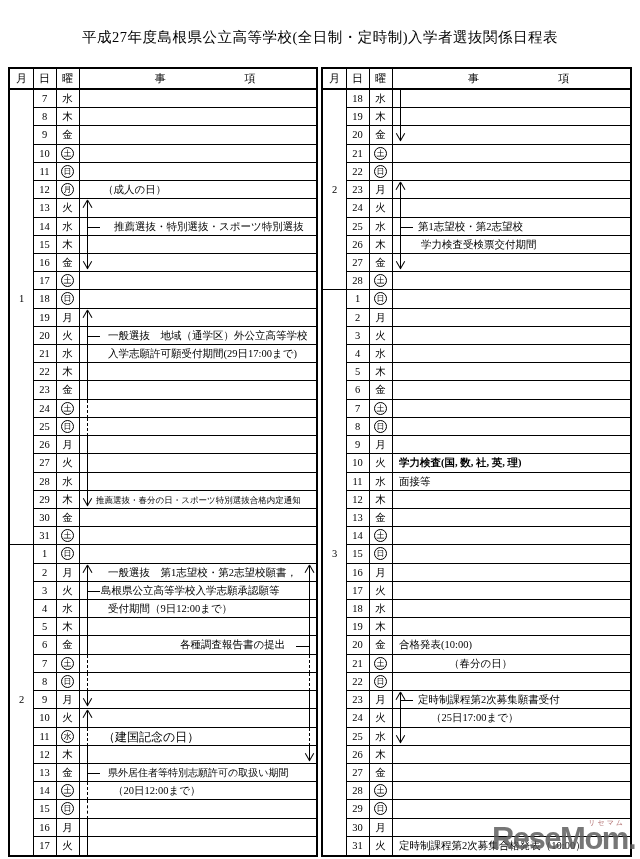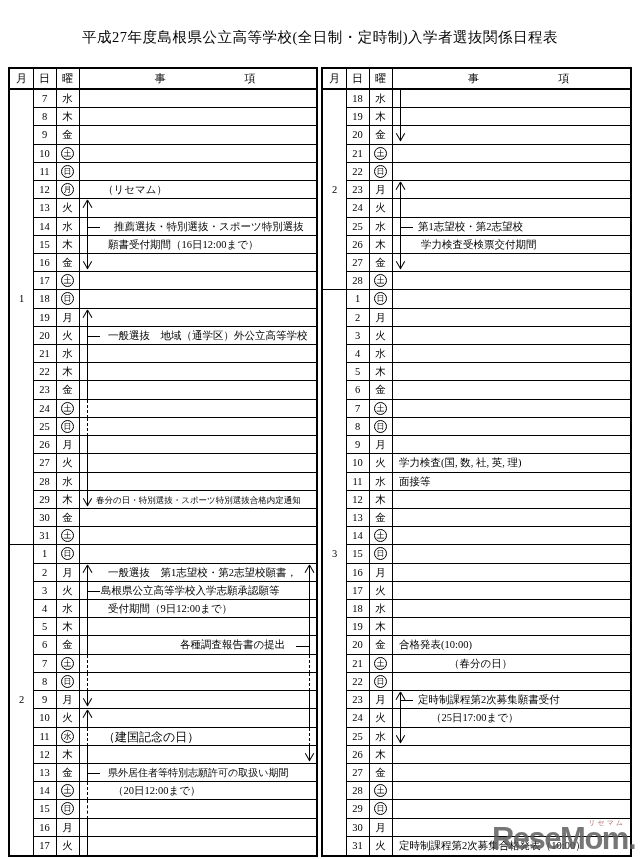--- a/index.html
+++ b/index.html
@@ -157,25 +157,25 @@
       <div style="position: absolute; left: 23px; top: 694.929px; width: 23px; height: 18.2143px; line-height: 18.2143px; text-align: center; font-size: 10.5px;">13</div>
       <div style="position: absolute; left: 46px; top: 694.929px; width: 23px; height: 18.2143px; line-height: 18.2143px; text-align: center; font-size: 10.5px;">金</div>
       <div style="position: absolute; left: 23px; top: 713.143px; width: 23px; height: 18.2143px; line-height: 18.2143px; text-align: center; font-size: 10.5px;">14</div>
       <div style="position: absolute; left: 46px; top: 713.143px; width: 23px; height: 18.2143px; line-height: 18.2143px; text-align: center; font-size: 10.5px;"><span class="circ">土</span></div>
       <div style="position: absolute; left: 23px; top: 731.357px; width: 23px; height: 18.2143px; line-height: 18.2143px; text-align: center; font-size: 10.5px;">15</div>
       <div style="position: absolute; left: 46px; top: 731.357px; width: 23px; height: 18.2143px; line-height: 18.2143px; text-align: center; font-size: 10.5px;"><span class="circ">日</span></div>
       <div style="position: absolute; left: 23px; top: 749.571px; width: 23px; height: 18.2143px; line-height: 18.2143px; text-align: center; font-size: 10.5px;">16</div>
       <div style="position: absolute; left: 46px; top: 749.571px; width: 23px; height: 18.2143px; line-height: 18.2143px; text-align: center; font-size: 10.5px;">月</div>
       <div style="position: absolute; left: 23px; top: 767.786px; width: 23px; height: 18.2143px; line-height: 18.2143px; text-align: center; font-size: 10.5px;">17</div>
       <div style="position: absolute; left: 46px; top: 767.786px; width: 23px; height: 18.2143px; line-height: 18.2143px; text-align: center; font-size: 10.5px;">火</div>
-      <div style="position: absolute; left: 93px; top: 112.071px; height: 18.2143px; line-height: 18.2143px; white-space: nowrap; font-size: 10.5px;">（リセマム）</div>
+      <div style="position: absolute; left: 93px; top: 112.071px; height: 18.2143px; line-height: 18.2143px; white-space: nowrap; font-size: 10.5px;">（成人の日）</div>
       <div style="position: absolute; left: 104px; top: 148.5px; height: 18.2143px; line-height: 18.2143px; white-space: nowrap; font-size: 10.5px;">推薦選抜・特別選抜・スポーツ特別選抜</div>
-      <div style="position: absolute; left: 98px; top: 166.714px; height: 18.2143px; line-height: 18.2143px; white-space: nowrap; font-size: 10.5px;">願書受付期間（16日12:00まで）</div>
       <div style="position: absolute; left: 98px; top: 257.786px; height: 18.2143px; line-height: 18.2143px; white-space: nowrap; font-size: 10.5px;">一般選抜　地域（通学区）外公立高等学校</div>
-      <div style="position: absolute; left: 86px; top: 421.714px; height: 18.2143px; line-height: 18.2143px; white-space: nowrap; font-size: 8.5px;">春分の日・特別選抜・スポーツ特別選抜合格内定通知</div>
+      <div style="position: absolute; left: 98px; top: 276px; height: 18.2143px; line-height: 18.2143px; white-space: nowrap; font-size: 10.5px;">入学志願許可願受付期間(29日17:00まで)</div>
+      <div style="position: absolute; left: 86px; top: 421.714px; height: 18.2143px; line-height: 18.2143px; white-space: nowrap; font-size: 8.5px;">推薦選抜・春分の日・スポーツ特別選抜合格内定通知</div>
       <div style="position: absolute; left: 98px; top: 494.571px; height: 18.2143px; line-height: 18.2143px; white-space: nowrap; font-size: 10.5px;">一般選抜　第1志望校・第2志望校願書，</div>
       <div style="position: absolute; left: 91px; top: 512.786px; height: 18.2143px; line-height: 18.2143px; white-space: nowrap; font-size: 10.5px;">島根県公立高等学校入学志願承認願等</div>
       <div style="position: absolute; left: 98px; top: 531px; height: 18.2143px; line-height: 18.2143px; white-space: nowrap; font-size: 10.5px;">受付期間（9日12:00まで）</div>
       <div style="position: absolute; left: 170px; top: 567.429px; height: 18.2143px; line-height: 18.2143px; white-space: nowrap; font-size: 10.5px;">各種調査報告書の提出</div>
       <div style="position: absolute; left: 93px; top: 658.5px; height: 18.2143px; line-height: 18.2143px; white-space: nowrap; font-size: 12px;">（建国記念の日）</div>
       <div style="position: absolute; left: 98px; top: 694.929px; height: 18.2143px; line-height: 18.2143px; white-space: nowrap; font-size: 10px;">県外居住者等特別志願許可の取扱い期間</div>
       <div style="position: absolute; left: 103px; top: 713.143px; height: 18.2143px; line-height: 18.2143px; white-space: nowrap; font-size: 10.5px; text-align: center;">（20日12:00まで）</div>
       <div style="position: absolute; left: 77px; top: 132.286px; width: 1px; height: 16.2143px; background: rgb(0, 0, 0);"></div>
       <div style="position: absolute; left: 77px; top: 148.5px; width: 1px; height: 18.2143px; background: rgb(0, 0, 0);"></div>
       <div style="position: absolute; left: 77px; top: 166.714px; width: 1px; height: 18.2143px; background: rgb(0, 0, 0);"></div>
@@ -392,21 +392,21 @@
       <div style="position: absolute; left: 23px; top: 713.143px; width: 23px; height: 18.2143px; line-height: 18.2143px; text-align: center; font-size: 10.5px;">28</div>
       <div style="position: absolute; left: 46px; top: 713.143px; width: 23px; height: 18.2143px; line-height: 18.2143px; text-align: center; font-size: 10.5px;"><span class="circ">土</span></div>
       <div style="position: absolute; left: 23px; top: 731.357px; width: 23px; height: 18.2143px; line-height: 18.2143px; text-align: center; font-size: 10.5px;">29</div>
       <div style="position: absolute; left: 46px; top: 731.357px; width: 23px; height: 18.2143px; line-height: 18.2143px; text-align: center; font-size: 10.5px;"><span class="circ">日</span></div>
       <div style="position: absolute; left: 23px; top: 749.571px; width: 23px; height: 18.2143px; line-height: 18.2143px; text-align: center; font-size: 10.5px;">30</div>
       <div style="position: absolute; left: 46px; top: 749.571px; width: 23px; height: 18.2143px; line-height: 18.2143px; text-align: center; font-size: 10.5px;">月</div>
       <div style="position: absolute; left: 23px; top: 767.786px; width: 23px; height: 18.2143px; line-height: 18.2143px; text-align: center; font-size: 10.5px;">31</div>
       <div style="position: absolute; left: 46px; top: 767.786px; width: 23px; height: 18.2143px; line-height: 18.2143px; text-align: center; font-size: 10.5px;">火</div>
       <div style="position: absolute; left: 95px; top: 148.5px; height: 18.2143px; line-height: 18.2143px; white-space: nowrap; font-size: 10.5px;">第1志望校・第2志望校</div>
       <div style="position: absolute; left: 98px; top: 166.714px; height: 18.2143px; line-height: 18.2143px; white-space: nowrap; font-size: 10.5px;">学力検査受検票交付期間</div>
-      <div style="position: absolute; left: 76px; top: 385.286px; height: 18.2143px; line-height: 18.2143px; white-space: nowrap; font-size: 10.5px;">学力検査(国, 数, 社, 英, 理)</div>
+      <div style="position: absolute; left: 76px; top: 385.286px; height: 18.2143px; line-height: 18.2143px; white-space: nowrap; font-size: 10.5px; font-weight: bold;">学力検査(国, 数, 社, 英, 理)</div>
       <div style="position: absolute; left: 76px; top: 403.5px; height: 18.2143px; line-height: 18.2143px; white-space: nowrap; font-size: 10.5px;">面接等</div>
       <div style="position: absolute; left: 76px; top: 567.429px; height: 18.2143px; line-height: 18.2143px; white-space: nowrap; font-size: 10.5px;">合格発表(10:00)</div>
       <div style="position: absolute; left: 126px; top: 585.643px; height: 18.2143px; line-height: 18.2143px; white-space: nowrap; font-size: 10.5px;">（春分の日）</div>
       <div style="position: absolute; left: 95px; top: 622.071px; height: 18.2143px; line-height: 18.2143px; white-space: nowrap; font-size: 10.5px;">定時制課程第2次募集願書受付</div>
       <div style="position: absolute; left: 108px; top: 640.286px; height: 18.2143px; line-height: 18.2143px; white-space: nowrap; font-size: 10.5px;">（25日17:00まで）</div>
       <div style="position: absolute; left: 76px; top: 767.786px; height: 18.2143px; line-height: 18.2143px; white-space: nowrap; font-size: 10.5px;">定時制課程第2次募集合格発表（10:00）</div>
       <div style="position: absolute; left: 77px; top: 21px; width: 1px; height: 18.2143px; background: rgb(0, 0, 0);"></div>
       <div style="position: absolute; left: 77px; top: 39.2143px; width: 1px; height: 18.2143px; background: rgb(0, 0, 0);"></div>
       <div style="position: absolute; left: 77px; top: 57.4286px; width: 1px; height: 14px; background: rgb(0, 0, 0);"></div>
       <div class="caret down" style="position: absolute; left: 73px; top: 63.4286px; width: 9px; height: 8px;">

